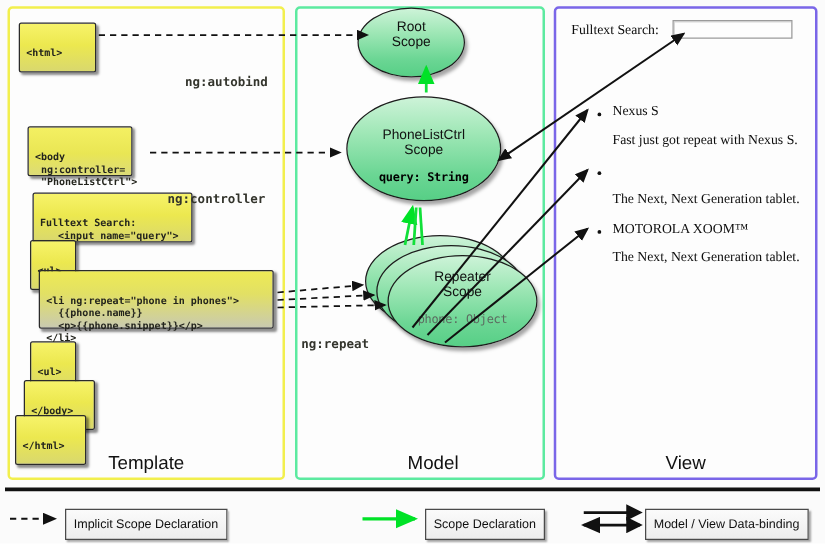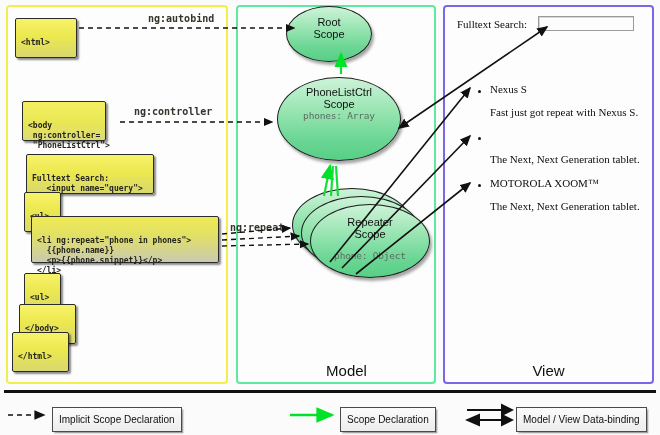--- a/index.html
+++ b/index.html
@@ -61,20 +61,21 @@
   }
 
   
   .ng-label {
     position: absolute;
     font-family: "DejaVu Sans Mono", "Liberation Mono", monospace;
     font-size: 10px;
     font-weight: bold;
     color: #33342c;
     white-space: nowrap;
+    margin-top: 48px;
   }
 
   
   .scope {
     position: absolute;
     box-sizing: border-box;
     border: 1.5px solid #1d1d1d;
     border-radius: 50%;
     background: linear-gradient(to bottom, #cdf3d8 0%, #9fe7b6 35%, #6bd694 75%, #57cf86 100%);
     box-shadow: 2px 3px 3px rgba(0,0,0,0.35);
@@ -146,51 +147,52 @@
 </style>
 </head>
 <body>
 
 <div id="stage">
 
   <div class="col-frame" id="col-template"></div>
   <div class="col-frame" id="col-model"></div>
   <div class="col-frame" id="col-view"></div>
 
+  <div class="col-label" style="left:6px;  top:362px; width:222px;">Template</div>
   <div class="col-label" style="left:236px;top:362px; width:221px;">Model</div>
   <div class="col-label" style="left:443px;top:362px; width:211px;">View</div>
 
   <div class="code-box" style="left:15px;  top:18px;  width:62px;  height:21px;">&lt;html&gt;</div>
   <div class="code-box body-grad" style="left:22px; top:101px; width:84px; height:38px;">&lt;body
  ng:controller=
  "PhoneListCtrl"&gt;</div>
   <div class="code-box" style="left:26px;  top:154px; width:128px; height:26px;">Fulltext Search:
    &lt;input name="query"&gt;</div>
   <div class="code-box" style="left:24px;  top:192px; width:37px;  height:17px;">&lt;ul&gt;</div>
   <div class="code-box wide-grad" style="left:31px; top:216px; width:188px; height:47px;">&lt;li ng:repeat="phone in phones"&gt;
   {{phone.name}}
   &lt;p&gt;{{phone.snippet}}&lt;/p&gt;
 &lt;/li&gt;</div>
   <div class="code-box" style="left:24px;  top:273px; width:37px;  height:17px;">&lt;ul&gt;</div>
   <div class="code-box" style="left:19px;  top:304px; width:57px;  height:17px;">&lt;/body&gt;</div>
   <div class="code-box" style="left:12px;  top:332px; width:57px;  height:17px;">&lt;/html&gt;</div>
 
   <div class="ng-label" style="left:148px; top:13px;">ng:autobind</div>
   <div class="ng-label" style="left:134px; top:106px;">ng:controller</div>
-  <div class="ng-label" style="left:230px; top:222px;">ng:repeat</div>
+  <div class="ng-label" style="left:241px; top:222px;">ng:repeat</div>
 
   <div class="scope" style="left:286px; top:6px; width:86px; height:56px;">
     <div class="sc-title" style="margin-top:9px;">Root</div>
     <div class="sc-title">Scope</div>
   </div>
 
   <div class="scope" style="left:277px; top:77px; width:124px; height:84px;">
-    <div class="sc-title" style="margin-top:8px;">PhoneListCtrl</div>
+    <div class="sc-title" style="margin-top:24px;">PhoneListCtrl</div>
     <div class="sc-title">Scope</div>
-    <div class="sc-field dim">phones: Array</div>
+    <div class="sc-field strong" style="margin-top:11px;">query: String</div>
   </div>
 
   <div class="scope" style="left:292px; top:188px; width:120px; height:74px;"></div>
   <div class="scope" style="left:301px; top:196px; width:120px; height:74px;"></div>
   <div class="scope" style="left:310px; top:204px; width:120px; height:74px;">
     <div class="sc-title" style="margin-top:11px;">Repeater</div>
     <div class="sc-title">Scope</div>
     <div class="sc-field dim" style="margin-top:10px;">phone: Object</div>
   </div>
 

